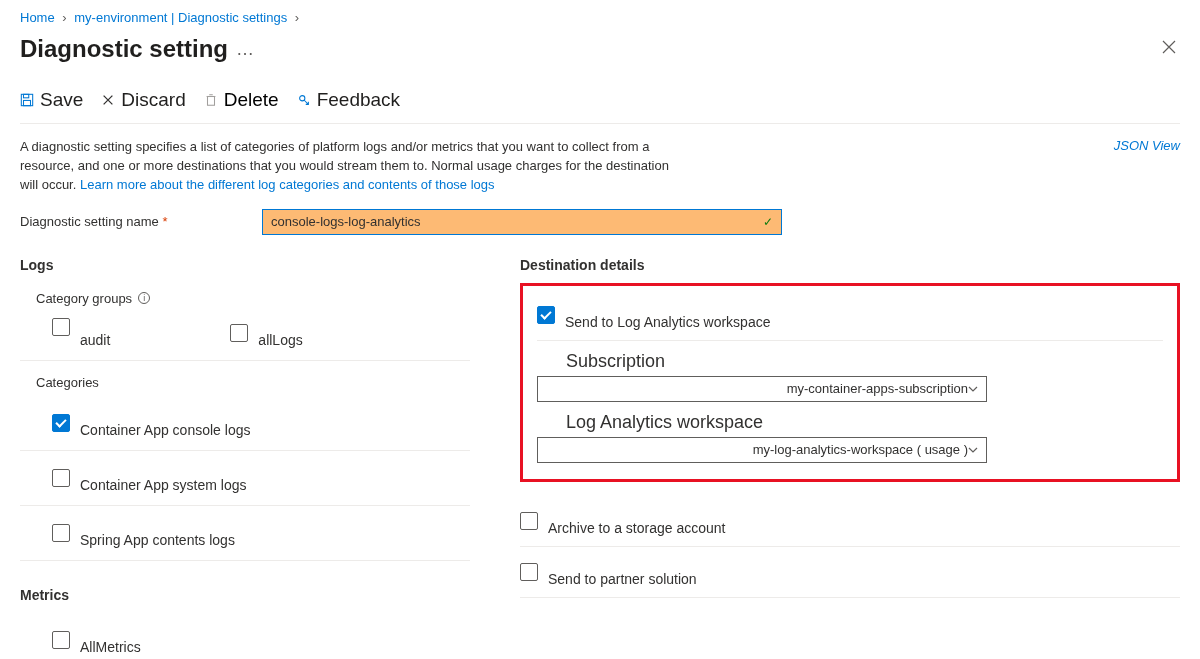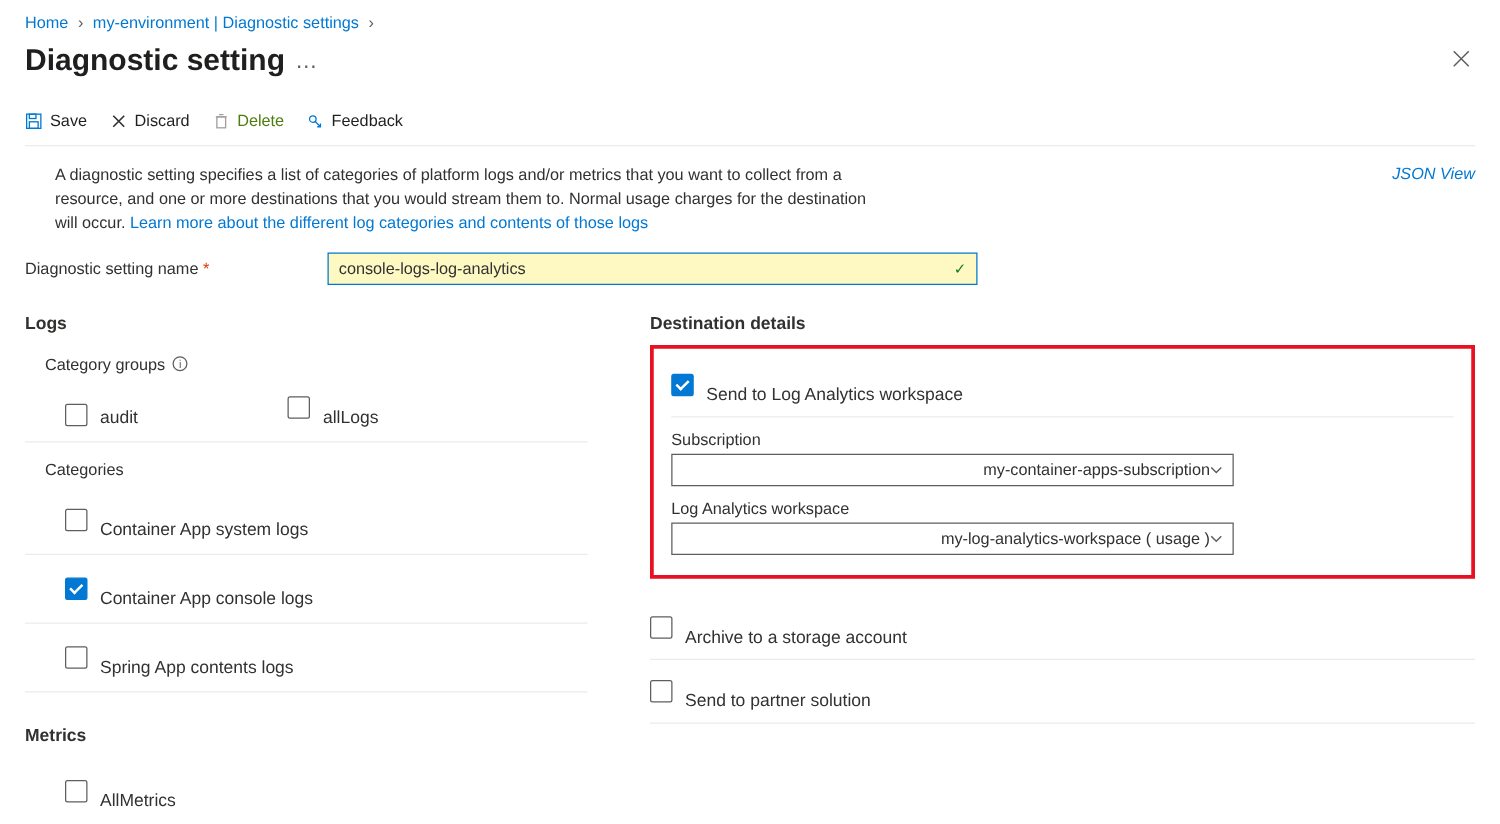--- a/index.html
+++ b/index.html
@@ -9,53 +9,53 @@
     .breadcrumb a { color: #0078d4; text-decoration: none; }
     .breadcrumb .sep { color: #605e5c; margin: 0 4px; display:inline-block; }
 
     .title-row { display: flex; justify-content: space-between; align-items: center; padding: 4px 0 18px 0; }
     .page-title { font-size: 24px; font-weight: 600; color: #201f1e; }
     .ellipsis { margin-left: 8px; color: #605e5c; font-size: 18px; position: relative; top: -2px; }
     .close-x { font-size: 16px; color: #605e5c; cursor: pointer; padding: 4px; }
     .close-x svg { width:14px; height:14px; }
 
     .toolbar { display: flex; align-items: center; gap: 18px; padding: 8px 0 12px 0; border-bottom: 1px solid #edebe9; }
-    .tb-item { display: inline-flex; align-items: center; gap: 6px; font-size: 13px; cursor: pointer; color: #201f1e; }
-    .tb-item.disabled { color: #4d7c0f; cursor: default; }
+    .tb-item { display: inline-flex; align-items: center; gap: 6px; font-size: 19px; cursor: pointer; color: #201f1e; }
+    .tb-item.disabled { color: #000000; cursor: default; }
     .tb-item svg { width: 14px; height: 14px; }
 
     .desc-row { display: flex; justify-content: space-between; align-items: flex-start; padding-top: 14px; }
-    .desc { max-width: 660px; line-height: 1.45; color: #323130; margin-left: 24px; }
+    .desc { max-width: 660px; line-height: 1.45; color: #323130; }
     .desc a { color: #0078d4; text-decoration: none; }
     .json-view { color: #0078d4; font-size: 13px; cursor: pointer; white-space:nowrap;font-style:italic; }
 
     .name-row { display: flex; align-items: center; padding-top: 14px; gap: 4px; }
     .name-label { width: 238px; font-size: 13px; }
     .req-star { color: #d83b01; }
-    .name-input { width: 520px; height: 26px; border: 1px solid #0078d4; padding: 0 8px; font-size: 13px; background:#fef9c3; position:relative; display:flex; align-items:center; justify-content:space-between; }
+    .name-input { width: 520px; height: 26px; border: 1px solid #0078d4; padding: 0 8px; font-size: 13px; background:#fdba74; position:relative; display:flex; align-items:center; justify-content:space-between; }
     .name-input .ok { color: #107c10; font-size: 12px; }
 
     .two-col { display: flex; gap: 50px; padding-top: 22px; }
     .col-left { flex: 0 0 450px; }
     .col-right { flex: 1; }
 
     .section-h { font-size: 14px; font-weight: 600; padding-bottom: 10px; }
     .subsection { font-size: 13px; color: #323130; padding: 8px 0 6px 0; display:flex; align-items:center; gap:6px; }
     .info-icon { width:12px; height:12px; border-radius:50%; border:1px solid #605e5c; font-size:9px; display:inline-flex; align-items:center; justify-content:center; color:#605e5c; }
 
     .cg-row { display: flex; gap: 120px; padding: 6px 0 8px 32px; }
     .cb-row { border-bottom: 1px solid #edebe9; padding: 12px 0 12px 32px; display:flex; align-items:center; gap:10px; }
 
     .cb { width: 18px; height: 18px; border: 1px solid #605e5c; border-radius: 2px; display: inline-flex; align-items: center; justify-content: center; background: #fff; cursor:pointer; flex-shrink:0; }
     .cb.checked { background: #0078d4; border-color: #0078d4; }
     .cb.checked::after { content: ""; width: 4px; height: 8px; border: solid #fff; border-width: 0 2px 2px 0; transform: rotate(45deg); margin-top:-2px; }
     .cb-label { font-size: 14px; margin-top: 14px; }
 
     .highlight-box { border: 3px solid #e81123; padding: 10px 14px 16px 14px; margin-bottom: 14px; }
-    .dest-field-label { font-size: 13px; padding: 10px 0 4px 0; display:block; }
+    .dest-field-label { font-size: 18px; padding: 10px 0 4px 0; display:block;margin-left:29px; }
     .select { width: 100%; max-width: 450px; height: 26px; border: 1px solid #605e5c; padding: 0 8px; font-size: 13px; display:flex; align-items:center; justify-content:flex-end; cursor:pointer; background:#fff; }
     .chev { width:10px; height:10px; }
 
     .dest-row { border-bottom: 1px solid #edebe9; padding: 10px 0; display:flex; align-items:center; gap:10px; }
     .dest-row.first { padding-top:4px; }
   </style>
 </head>
 <body>
 
 <div class="breadcrumb">
@@ -128,40 +128,40 @@
 
 <div class="two-col">
   <div class="col-left">
     <div class="section-h">Logs</div>
 
     <div class="subsection" style="padding-left:16px;">
       <span>Category groups</span>
       <span class="info-icon">i</span>
     </div>
     <div class="cg-row" style="border-bottom:1px solid #edebe9; padding-bottom:12px;">
-      <div style="display:flex; align-items:flex-end; gap:10px;">
+      <div style="display:flex; align-items:flex-start; gap:10px;">
         <span class="cb"></span>
         <span class="cb-label">audit</span>
       </div>
       <div style="display:flex; align-items:center; gap:10px;">
         <span class="cb"></span>
         <span class="cb-label">allLogs</span>
       </div>
     </div>
 
     <div class="subsection" style="padding-left:16px; padding-top:14px;">
       <span>Categories</span>
     </div>
     <div class="cb-row">
-      <span class="cb"></span>
-      <span class="cb-label">Container App system logs</span>
-    </div>
-    <div class="cb-row">
       <span class="cb checked"></span>
       <span class="cb-label">Container App console logs</span>
+    </div>
+    <div class="cb-row">
+      <span class="cb"></span>
+      <span class="cb-label">Container App system logs</span>
     </div>
     <div class="cb-row">
       <span class="cb"></span>
       <span class="cb-label">Spring App contents logs</span>
     </div>
 
     <div class="section-h" style="padding-top:26px;">Metrics</div>
     <div class="cb-row" style="border-bottom:1px solid #edebe9;">
       <span class="cb"></span>
       <span class="cb-label">AllMetrics</span>

